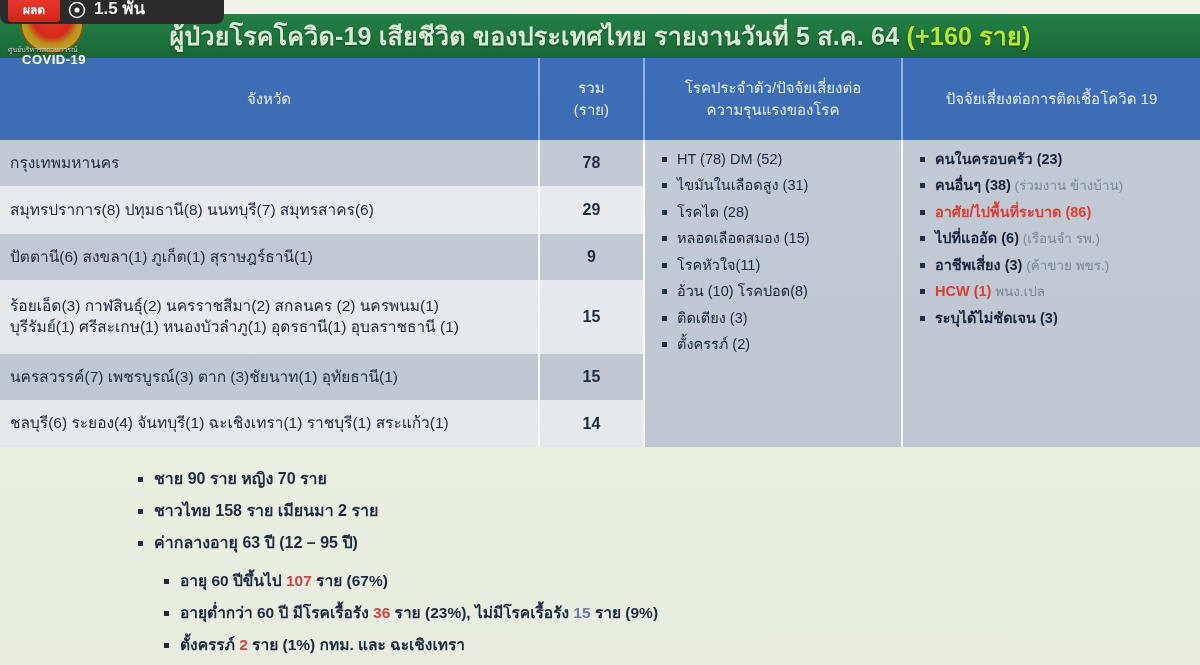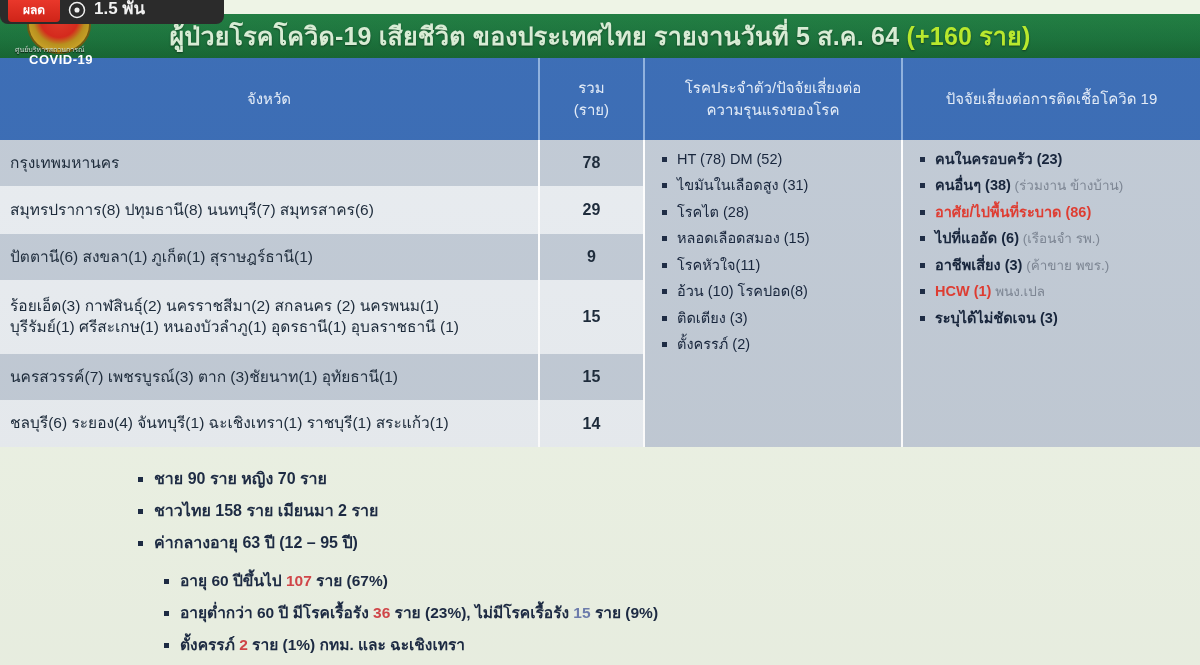--- a/index.html
+++ b/index.html
@@ -17,21 +17,21 @@
     background:linear-gradient(180deg,#1f7c40 0%,#19713a 55%,#14632f 100%);
     display:flex; align-items:center; justify-content:center;
   }
   #banner-text {
     font-size:25px; font-weight:bold; color:#d8ecd4; white-space:nowrap;
     letter-spacing:.2px; text-shadow:0 1px 2px rgba(0,0,0,.45);
   }
   #banner-count { color:#b7e82a; }
 
   
-  #logo { position:absolute; left:11px; top:2px; width:108px; height:72px; z-index:4; }
+  #logo { position:absolute; left:4px; top:2px; width:108px; height:72px; z-index:4; }
   #logo-emblem {
     position:absolute; left:16px; top:-6px; width:64px; height:58px; border-radius:50%;
     background:radial-gradient(circle at 50% 38%, #e23b2d 0%, #d42a1d 42%, #b8901e 58%, #caa42a 76%, #2b2b2b 100%);
     border:2px solid #6f5a12;
   }
   #logo-sub {
     position:absolute; left:4px; top:42px; font-size:7px; color:#cfe3d6;
     white-space:nowrap; text-shadow:0 1px 1px #000;
   }
   #logo-covid {

